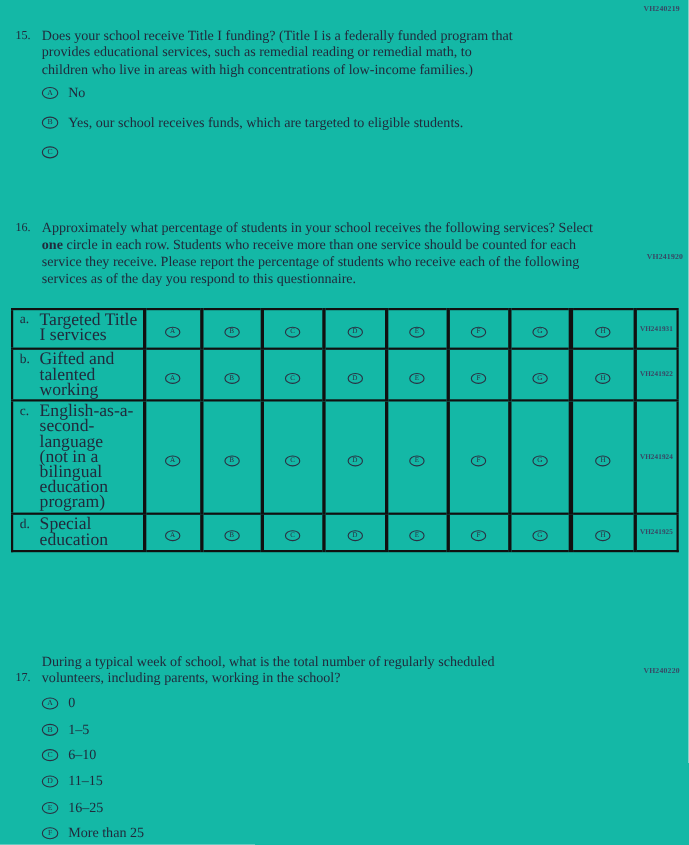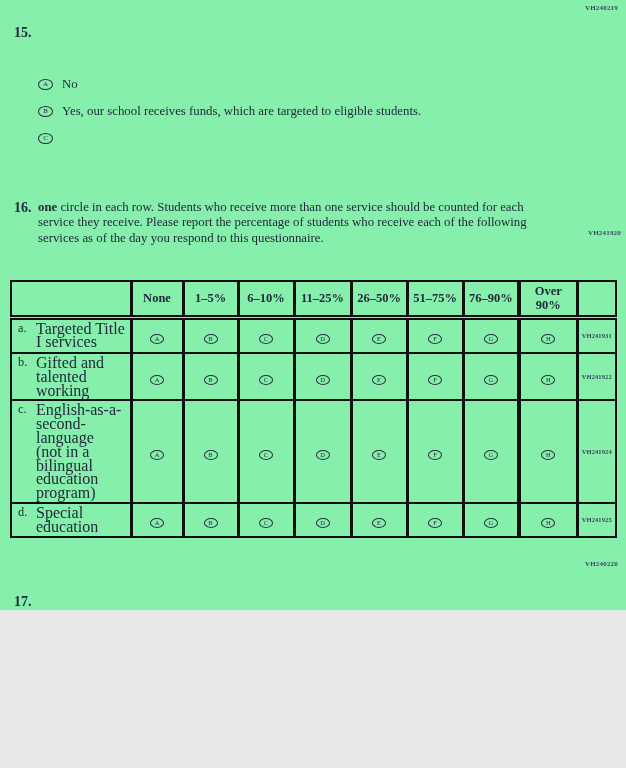--- a/index.html
+++ b/index.html
@@ -1,43 +1,43 @@
 <!DOCTYPE html>
 <html><head>
 <meta charset="utf-8">
 <style>
   * { margin: 0; padding: 0; box-sizing: border-box; }
   html, body { background: #e8e8e8; }
   .page {
     position: relative;
     width: 626px;
-    height: 610px;
-    background: #86efac;
+    height: 768px;
+    background: #14b8a6;
     overflow: hidden;
     font-family: "Liberation Serif", "DejaVu Serif", serif;
     color: #212a3c;
   }
   .prewrap { white-space: pre-line; }
 
   
   .code-tag {
     position: absolute;
     font-size: 7px;
     letter-spacing: 0.2px;
     color: #3a4563;
     font-weight: bold;
     text-align: right;
   }
   .code-q15 { top: 4px;  right: 8px; }
   .code-q16 { top: 194px; right: 5px; margin-top: 35px; }
-  .code-q17 { top: 560px; right: 8px; }
+  .code-q17 { top: 606px; right: 8px; }
 
   
   .q-head { position: absolute; display: flex; align-items: flex-start; }
-  .q-num  { font-weight: bold; width: 24px; flex: 0 0 24px; font-size: 14px; line-height: 15.4px; }
+  .q-num  { font-weight: normal; width: 24px; flex: 0 0 24px; font-size: 11px; line-height: 15.4px; }
   .q-text { font-size: 12.8px; line-height: 15.4px; }
   .q15-head { top: 25px; left: 14px; width: 600px; }
   .q16-head { top: 200px; left: 14px; width: 606px; }
   .q17-head { top: 594px; left: 14px; width: 580px; align-items: flex-end; }
 
   
   .options { position: absolute; }
   .q15-options { top: 71px; left: 38px; }
   .q15-options .opt { height: 27px; }
   .q17-options { top: 628px; left: 38px; }
@@ -87,72 +87,63 @@
 </style>
 </head>
 <body>
 
 <div class="page">
 
   <span class="code-tag code-q15">VH240219</span>
 
   <div class="q-head q15-head">
     <span class="q-num">15.</span>
+    <div class="q-text prewrap">Does your school receive Title I funding? (Title I is a federally funded program that
+provides educational services, such as remedial reading or remedial math, to
+children who live in areas with high concentrations of low-income families.)</div>
   </div>
 
   <div class="options q15-options">
     <div class="opt">
       <span class="bub">A</span>
       <span class="opt-text">No</span>
     </div>
     <div class="opt">
       <span class="bub">B</span>
       <span class="opt-text">Yes, our school receives funds, which are targeted to eligible students.</span>
     </div>
     <div class="opt">
       <span class="bub">C</span>
     </div>
   </div>
 
   <span class="code-tag code-q16">VH241920</span>
 
   <div class="q-head q16-head">
     <span class="q-num">16.</span>
-    <div class="q-text prewrap"><b>one</b><span> circle in each row. Students who receive more than one service should be counted for each
+    <div class="q-text prewrap"><span>Approximately what percentage of students in your school receives the following services? Select
+</span><b>one</b><span> circle in each row. Students who receive more than one service should be counted for each
 service they receive. Please report the percentage of students who receive each of the following
 services as of the day you respond to this questionnaire.</span></div>
   </div>
 
   <table class="qtable">
     <colgroup>
       <col style="width:120px">
         <col style="width:52px">
         <col style="width:55px">
         <col style="width:56px">
         <col style="width:57px">
         <col style="width:56px">
         <col style="width:56px">
         <col style="width:56px">
         <col style="width:58px">
         <col style="width:39px">
     </colgroup>
     <tbody>
-        <tr class="row-hdr">
-      <th class="first"></th>
-      <th>None</th>
-      <th>1–5%</th>
-      <th>6–10%</th>
-      <th>11–25%</th>
-      <th>26–50%</th>
-      <th>51–75%</th>
-      <th>76–90%</th>
-      <th class="col-over90 prewrap">Over
-90%</th>
-      <th></th>
-    </tr>
     <tr class="row-a">
       <td class="first label-cell">
         <div class="label-flex">
               <span class="row-prefix">a.</span>
               <span class="row-label prewrap">Targeted Title
 I services</span>
             </div>
       </td>
       <td><span class="bub small">A</span></td>
       <td><span class="bub small">B</span></td>
@@ -223,20 +214,22 @@
       <td class="col-over90"><span class="bub small">H</span></td>
       <td class="code-cell">VH241925</td>
     </tr>
   </tbody>
     </table>
 
   <span class="code-tag code-q17">VH240220</span>
 
   <div class="q-head q17-head">
     <span class="q-num">17.</span>
+    <div class="q-text prewrap">During a typical week of school, what is the total number of regularly scheduled
+volunteers, including parents, working in the school?</div>
   </div>
 
   <div class="options q17-options">
     <div class="opt">
       <span class="bub">A</span>
       <span class="opt-text">0</span>
     </div>
     <div class="opt">
       <span class="bub">B</span>
       <span class="opt-text">1–5</span>

